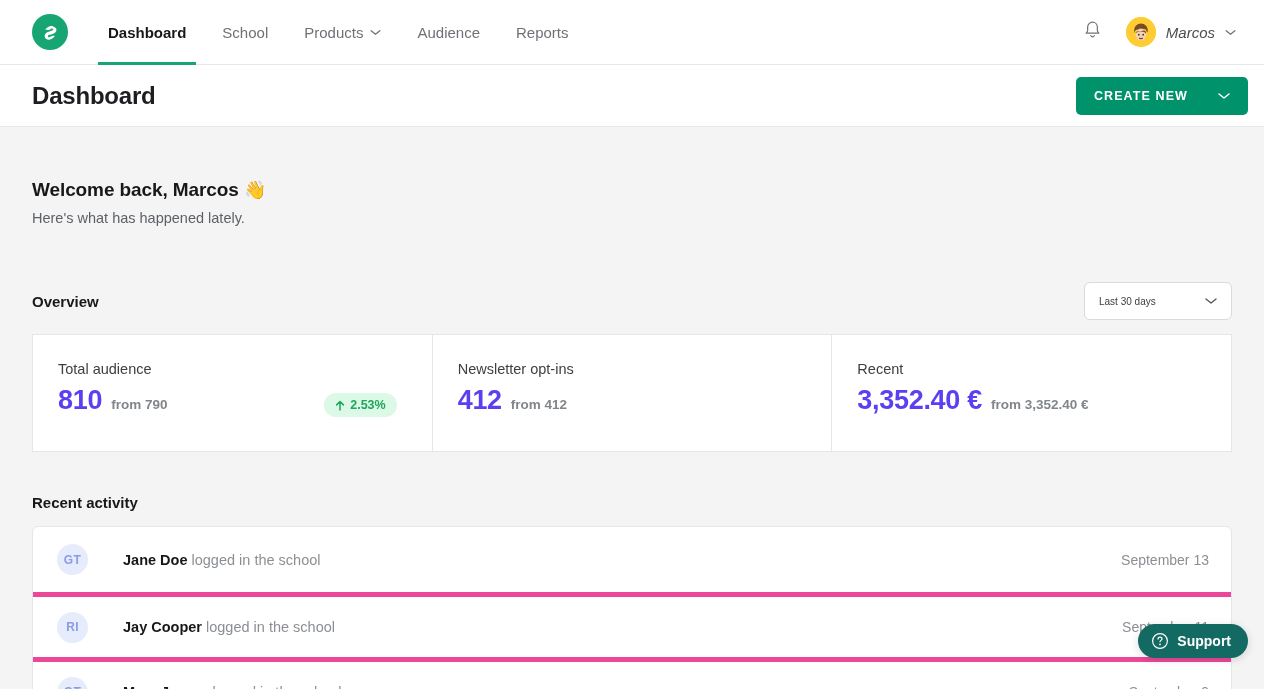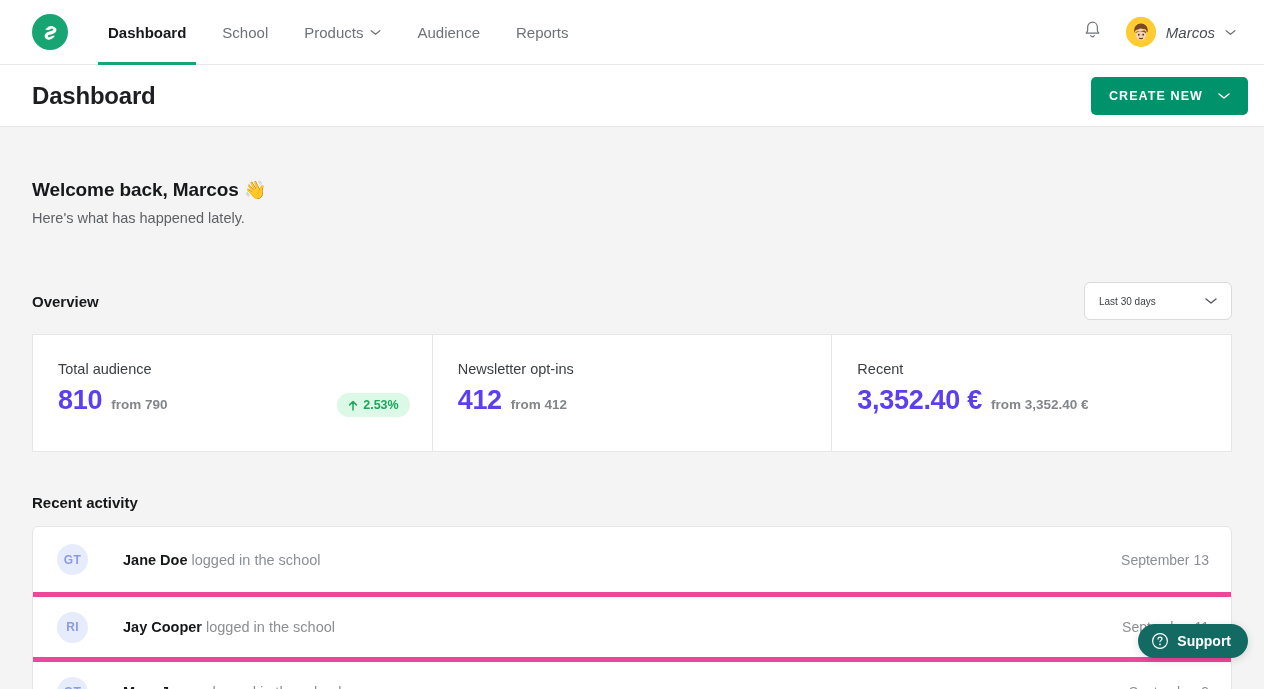--- a/index.html
+++ b/index.html
@@ -96,21 +96,21 @@
     color: #ffffff;
     border: none;
     border-radius: 5px;
     height: 38px;
     padding: 0 18px;
     font-size: 12.5px;
     font-weight: 700;
     letter-spacing: 1.1px;
     display: flex;
     align-items: center;
-    gap: 15px;
+    gap: 30px;
     cursor: pointer;
     font-family: "Liberation Sans", sans-serif;
   }
 
   
   .content {
     padding: 0 32px;
     background: #f4f4f4;
     height: calc(689px - 65px - 62px);
     overflow: hidden;
@@ -190,21 +190,21 @@
     letter-spacing: -0.3px;
     line-height: 1;
   }
   .stat-from {
     font-size: 13.5px;
     color: #82868b;
     font-weight: bold;
   }
   .badge-up {
     position: absolute;
-    right: 22px;
+    right: 35px;
     top: 58px;
     background: #dcf8e6;
     color: #1fa65c;
     border-radius: 14px;
     height: 24px;
     padding: 0 11px;
     display: inline-flex;
     align-items: center;
     gap: 5px;
     font-size: 12.5px;

